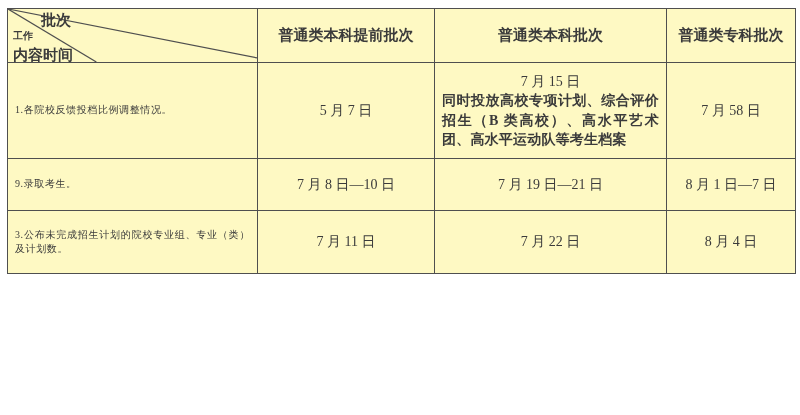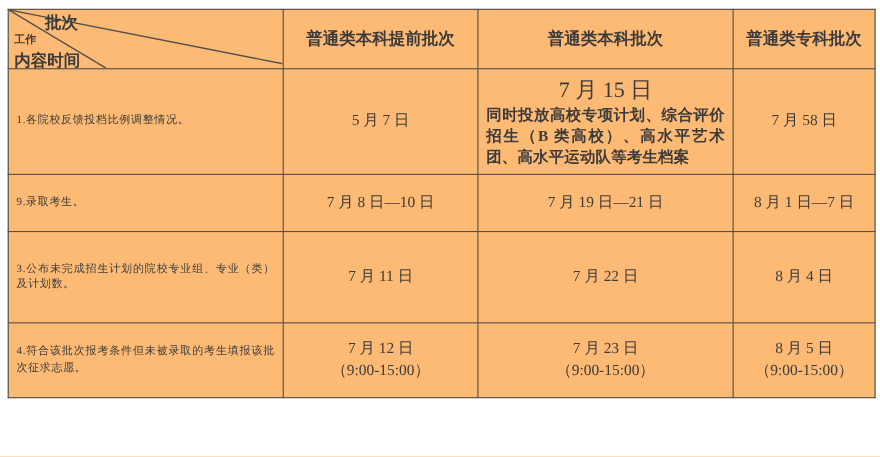--- a/index.html
+++ b/index.html
@@ -4,54 +4,54 @@
 <style>
   html,body{margin:0;padding:0;}
   body{
     width:800px;height:415px;background:#ffffff;
     font-family:"Liberation Serif","DejaVu Serif",serif;
     color:#3b3b3b;overflow:hidden;position:relative;
   }
   table.schedule{
     position:absolute;left:7px;top:8px;width:788px;
     border-collapse:collapse;table-layout:fixed;
-    background:#fdba74;
+    background:#fef9c3;
   }
   .schedule th,.schedule td{
     border:1px solid #4f4f4f;
     vertical-align:middle;
     overflow:hidden;
   }
   .schedule th{
     font-size:15px;font-weight:bold;text-align:center;padding:2px 4px;
   }
   td.task{
     font-size:10px;text-align:justify;padding:4px 7px;
     letter-spacing:0.6px;line-height:1.45;
   }
   td.date{
     font-size:14px;text-align:center;padding:2px 4px;line-height:1.4;
   }
-  td.note-cell .d{text-align:center;font-size:20px;line-height:1.4;}
+  td.note-cell .d{text-align:center;font-size:14px;line-height:1.4;}
   td.note-cell .note{
     text-align:justify;font-size:14px;line-height:1.38;
     padding:0 3px;letter-spacing:0.2px;font-weight:bold;
   }
   
   th.corner{position:relative;padding:0;font-weight:bold;}
   th.corner svg{position:absolute;left:0;top:0;width:100%;height:100%;display:block;}
   th.corner line{stroke:#4f4f4f;stroke-width:1.2;}
   .corner-batch{position:absolute;left:33px;top:2px;font-size:15px;}
   .corner-work{position:absolute;left:5px;top:20px;font-size:10px;}
   .corner-time{position:absolute;left:5px;top:37px;font-size:15px;}
   
   tr.r-head{height:54px;}
   tr.r1{height:96px;}
   tr.r2{height:52px;}
-  tr.r3{height:83px;}
+  tr.r3{height:63px;}
   tr.r4{height:68px;}
   tr.r5{height:45px;}
 </style>
 </head>
 <body>
 
 <table class="schedule">
   <colgroup>
     <col style="width:250px">
     <col style="width:177px">
@@ -92,30 +92,15 @@
     <td class="date">8 月 1 日—7 日</td>
   </tr>
 
   <tr class="r3">
     <td class="task">3.公布未完成招生计划的院校专业组、专业（类）及计划数。</td>
     <td class="date">7 月 11 日</td>
     <td class="date">7 月 22 日</td>
     <td class="date">8 月 4 日</td>
   </tr>
 
-  <tr class="r4">
-    <td class="task">4.符合该批次报考条件但未被录取的考生填报该批次征求志愿。</td>
-    <td class="date">
-      <div>7 月 12 日</div>
-      <div>（9:00-15:00）</div>
-    </td>
-    <td class="date">
-      <div>7 月 23 日</div>
-      <div>（9:00-15:00）</div>
-    </td>
-    <td class="date">
-      <div>8 月 5 日</div>
-      <div>（9:00-15:00）</div>
-    </td>
-  </tr>
 
 </tbody>
   </table>
 
 </body></html>

